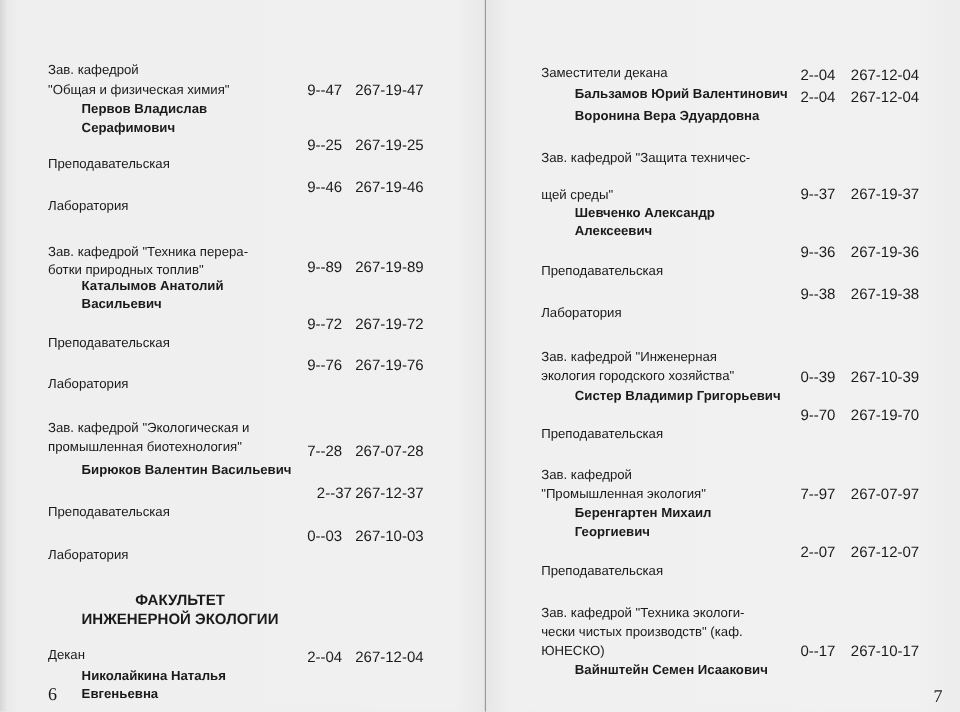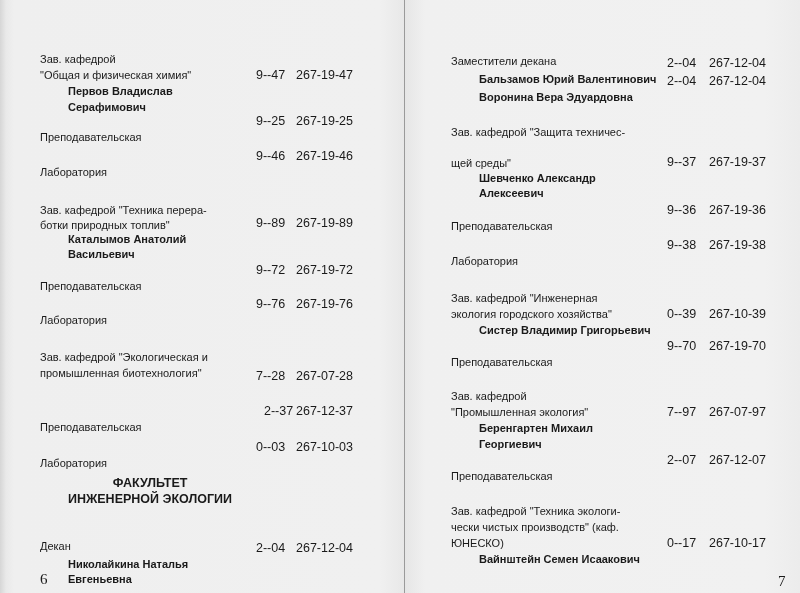--- a/index.html
+++ b/index.html
@@ -18,21 +18,21 @@
   .page.right { left: 405px; width: 395px;
     background: linear-gradient(to right, #e6e6e6 0px, #f0f0f0 20px, #f1f1f1 360px, #ececec 395px); }
   .spine { position: absolute; left: 404px; top: 0; width: 1px; height: 593px; background: #9a9a9a; }
   .line {
     position: absolute; font-size: 11px; line-height: 15px; white-space: nowrap; margin-top: 16px;
   }
   .b { font-weight: bold; padding-left: 28px; }
   .phone {
     position: absolute; font-size: 12.5px; line-height: 15px; white-space: nowrap;
   }
-  .heading { position: absolute; font-weight: bold; font-size: 12.5px; line-height: 16px; text-align: center; }
+  .heading { position: absolute; font-weight: bold; font-size: 12.5px; line-height: 16px; text-align: center; margin-top: 17px; }
   .pagenum { position: absolute; font-family: "Liberation Serif", serif; font-size: 15px; }
 </style>
 </head>
 <body>
 
 <div class="page left">
 
   <div class="line" style="left:40px;top:36px">Зав. кафедрой</div>
   <div class="line" style="left:40px;top:52px">"Общая и физическая химия"</div>
   <div class="line b" style="left:40px;top:68px">Первов Владислав</div>
@@ -58,20 +58,21 @@
   <div class="line" style="left:40px;top:263px">Преподавательская</div>
   <div class="phone" style="left:256px;top:263px">9--72</div>
   <div class="phone" style="left:296px;top:263px">267-19-72</div>
 
   <div class="line" style="left:40px;top:297px">Лаборатория</div>
   <div class="phone" style="left:256px;top:297px">9--76</div>
   <div class="phone" style="left:296px;top:297px">267-19-76</div>
 
   <div class="line" style="left:40px;top:334px">Зав. кафедрой "Экологическая и</div>
   <div class="line" style="left:40px;top:350px">промышленная биотехнология"</div>
+  <div class="line b" style="left:40px;top:369px">Бирюков Валентин Васильевич</div>
   <div class="phone" style="left:256px;top:369px">7--28</div>
   <div class="phone" style="left:296px;top:369px">267-07-28</div>
 
   <div class="line" style="left:40px;top:404px">Преподавательская</div>
   <div class="phone" style="left:264px;top:404px">2--37</div>
   <div class="phone" style="left:296px;top:404px">267-12-37</div>
 
   <div class="line" style="left:40px;top:440px">Лаборатория</div>
   <div class="phone" style="left:256px;top:440px">0--03</div>
   <div class="phone" style="left:296px;top:440px">267-10-03</div>

